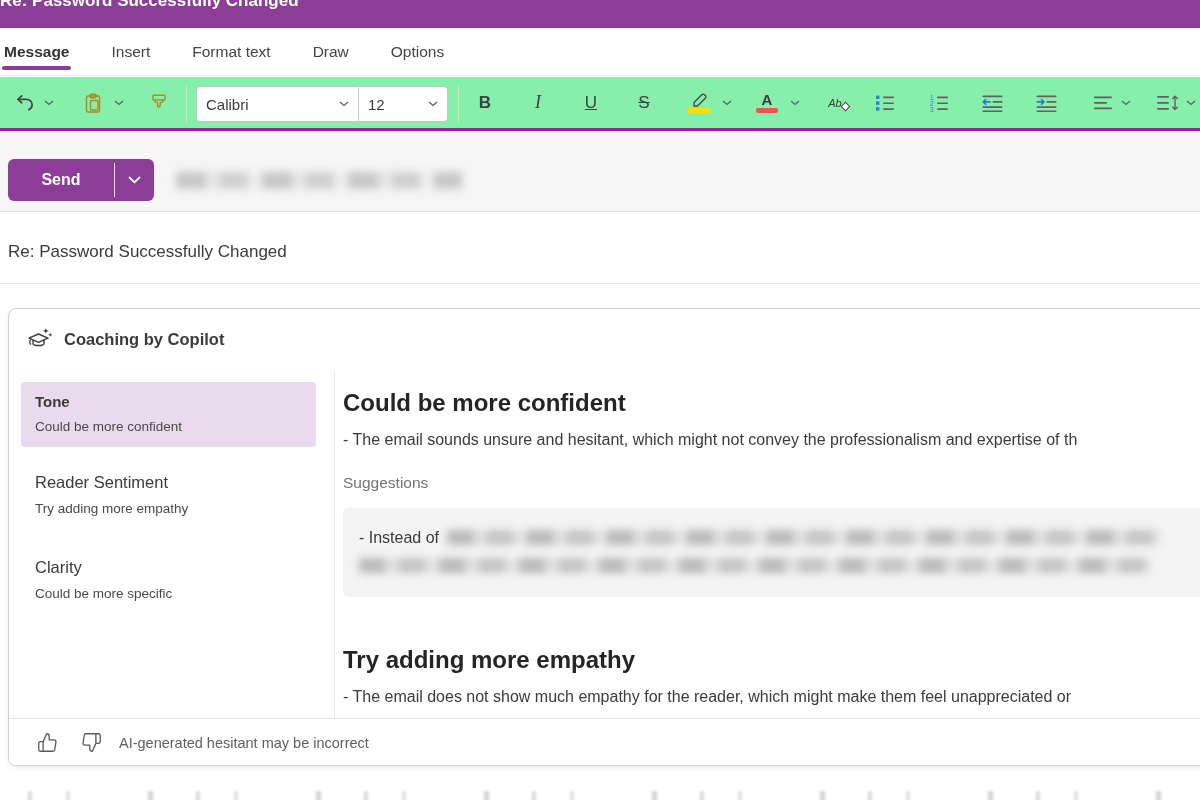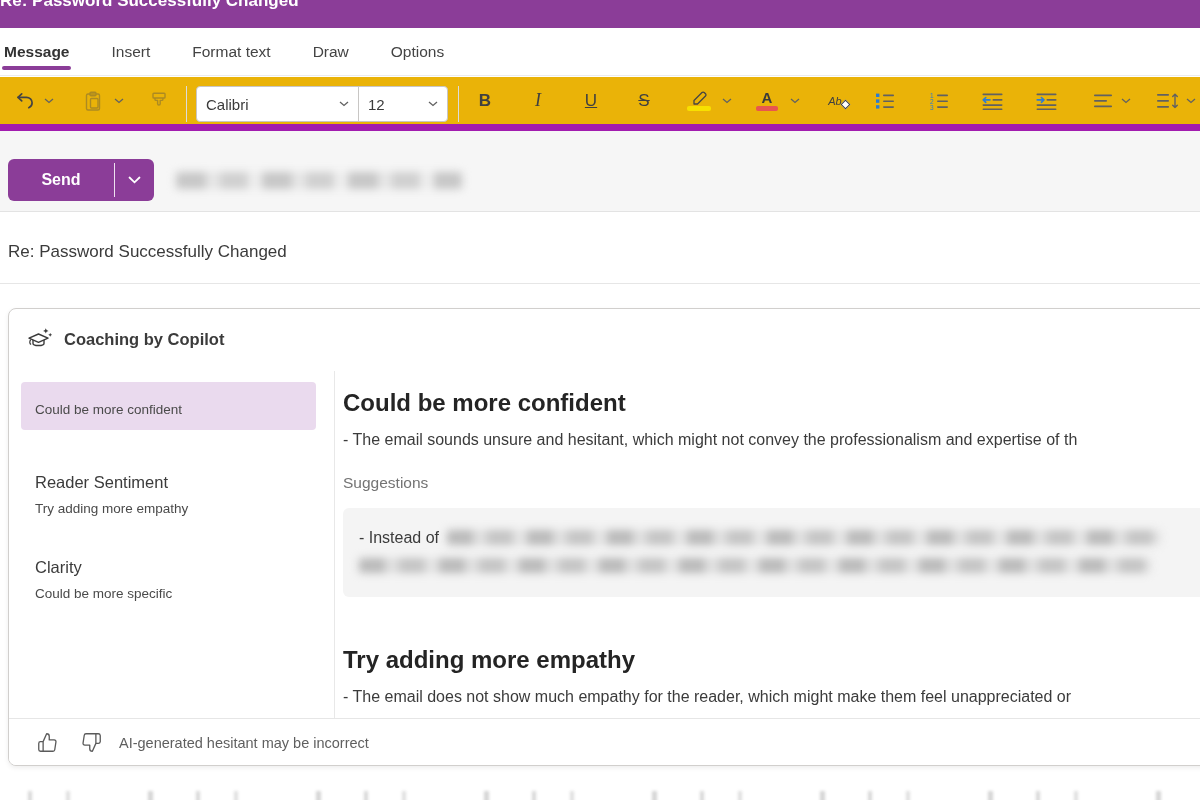--- a/index.html
+++ b/index.html
@@ -11,21 +11,21 @@
   
   .titlebar { position:absolute; top:0; left:0; right:0; height:28px; background:#8B3D98; overflow:hidden; }
   .titlebar .title { position:absolute; top:-9px; left:0px; font-size:17px; font-weight:700; color:#fff; white-space:nowrap; }
   
   .tabs { position:absolute; top:28px; left:0; right:0; height:48px; background:#fff; border-bottom:1px solid #ececec; display:flex; align-items:center; padding-left:2px; }
   .tab { position:relative; margin:0 21px; font-size:15.5px; color:#444; height:100%; display:flex; align-items:center; cursor:default; }
   .tab:first-child { margin-left:2px; }
   .tab.active { font-weight:700; color:#333; }
   .tab.active::after { content:""; position:absolute; left:-2px; right:-2px; bottom:5px; height:4px; border-radius:2px; background:#8B3D98; }
   
-  .toolbar { position:absolute; top:77px; left:0; right:0; height:54px; background:#eab308; border-bottom:7px solid #a21caf; }
+  .toolbar { position:absolute; top:77px; left:0; right:0; height:54px; background:#86efac; border-bottom:3px solid #a21caf; }
   .tbi { position:absolute; top:50%; transform:translateY(-50%); display:flex; align-items:center; justify-content:center; }
   .icon-btn { width:34px; height:34px; border-radius:4px; }
   .chev-btn { width:18px; height:34px; }
   .tb-divider { position:absolute; top:9px; width:1px; height:36px; background:#dcdcdc; }
   .font-group { position:absolute; left:196px; top:9px; width:252px; height:36px; border:1px solid #c8c6c4; border-radius:4px; background:#fff; display:flex; }
   .font-name { width:162px; display:flex; align-items:center; justify-content:space-between; padding:0 9px; border-right:1px solid #c8c6c4; }
   .font-size { width:88px; display:flex; align-items:center; justify-content:space-between; padding:0 9px;gap:16px; }
   .font-group span { font-size:15px; color:#3b3b3b; }
   .fmt-letter { font-size:17px; color:#404040; }
   .b-l { font-weight:700; }
@@ -329,20 +329,21 @@
           <path d="M24.2 5.8l.6 1.4 1.4.6-1.4.6-.6 1.4-.6-1.4-1.4-.6 1.4-.6z" fill="#3b3b3b" stroke="none"></path>
         </svg>
       </span>
       <span class="ph-title">Coaching by Copilot</span>
     </div>
 
     <div class="panel-divider"></div>
 
     <div class="sidebar">
       <div class="sb-item selected" style="top:13px;">
+        <div class="sb-title">Tone</div>
         <div class="sb-sub">Could be more confident</div>
       </div>
       <div class="sb-item plain" style="top:104px;">
         <div class="sb-title">Reader Sentiment</div>
         <div class="sb-sub">Try adding more empathy</div>
       </div>
       <div class="sb-item plain" style="top:189px;">
         <div class="sb-title">Clarity</div>
         <div class="sb-sub">Could be more specific</div>
       </div>

